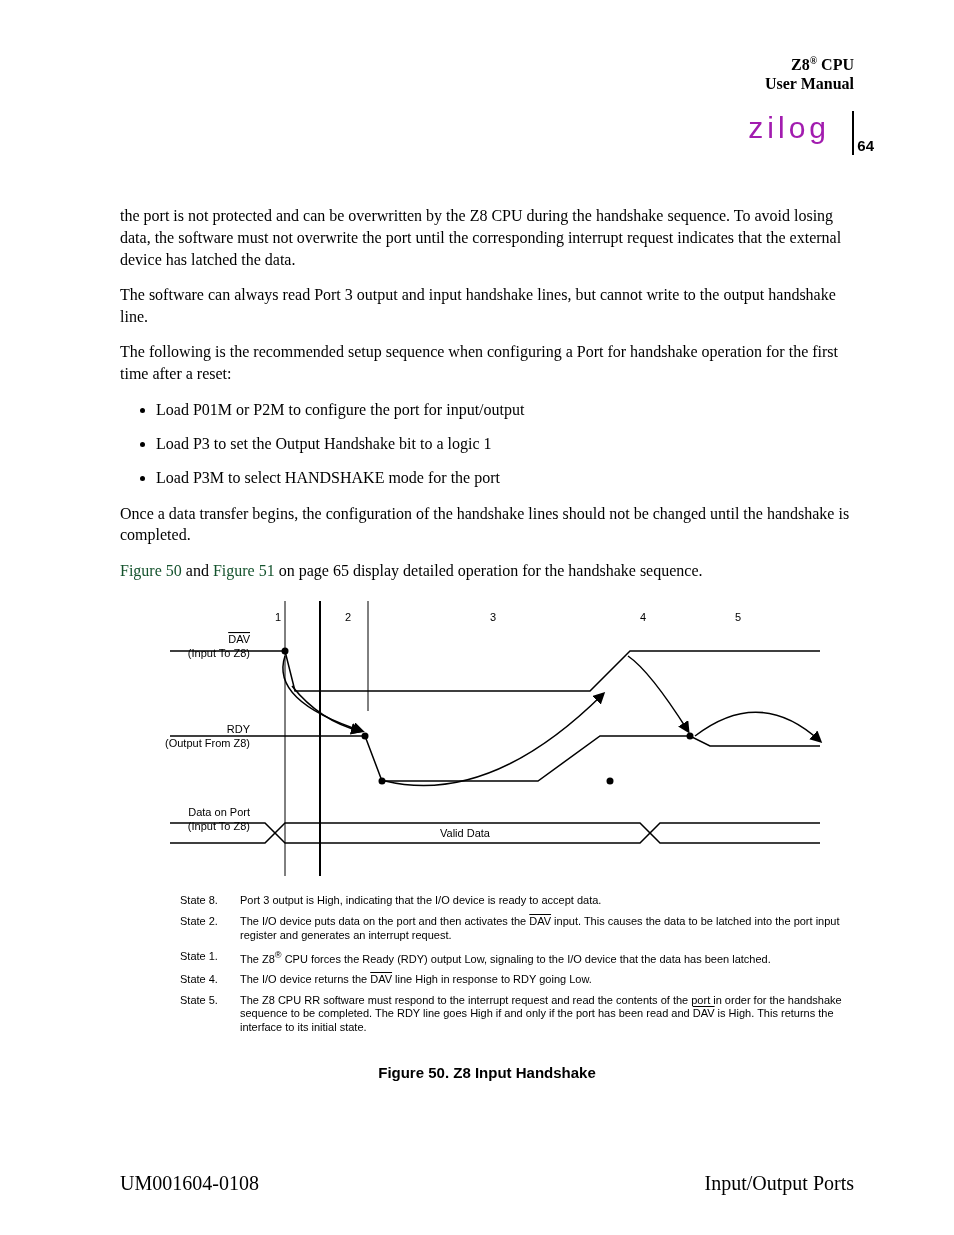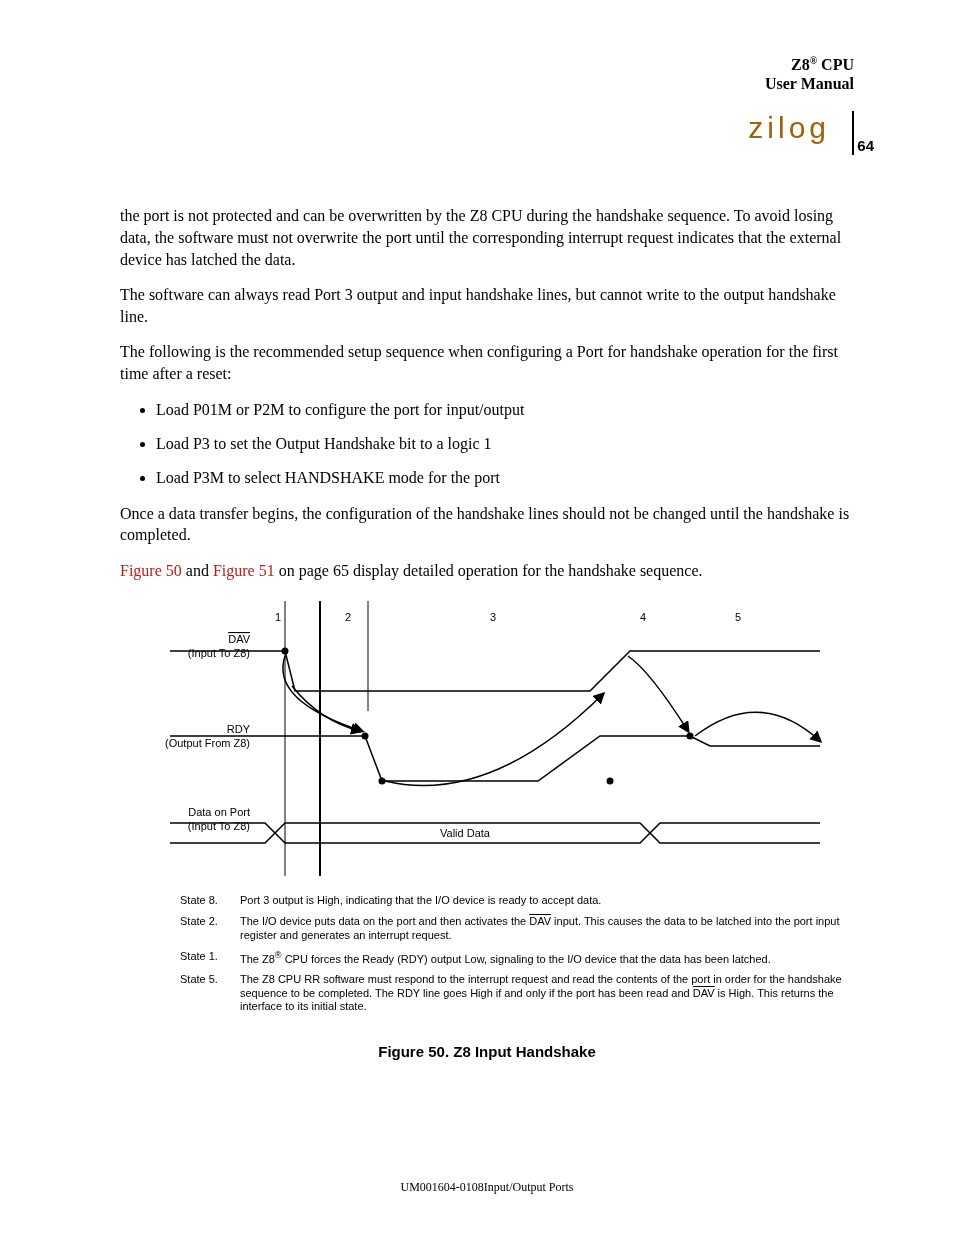--- a/index.html
+++ b/index.html
@@ -32,21 +32,21 @@
     position: relative;
     margin-bottom: 50px;
     padding-right: 22px;
     border-right: 2px solid #000;
     height: 44px;
   }
   .logo {
     font-family: "Helvetica Neue", Arial, sans-serif;
     font-size: 30px;
     letter-spacing: 4px;
-    color: #a16207;
+    color: #a21caf;
     display: inline-block;
     vertical-align: middle;
   }
   .pgnum {
     position: absolute;
     right: -22px;
     top: 26px;
     font-family: Arial, Helvetica, sans-serif;
     font-size: 15px;
     font-weight: bold;
@@ -57,21 +57,21 @@
     text-align: left;
   }
   ul.bul {
     margin: 0 0 12px 0;
     padding-left: 36px;
   }
   ul.bul li {
     margin: 16px 0;
     list-style-type: disc;
   }
-  a.link { color: #b91c1c; text-decoration: none; }
+  a.link { color: #14532d; text-decoration: none; }
   .diagram {
     font-family: Arial, Helvetica, sans-serif;
     font-size: 11px;
     position: relative;
     margin: 20px 0 18px 0;
     height: 275px;
   }
   .diagram svg { display: block; }
   .states {
     font-family: Arial, Helvetica, sans-serif;
@@ -90,23 +90,23 @@
     font-weight: bold;
     font-size: 15px;
     text-align: center;
     margin-top: 22px;
   }
   .footer {
     position: absolute;
     bottom: 40px;
     left: 120px;
     right: 100px;
-    font-size: 12px;
+    font-size: 20px;
     display: flex;
-    justify-content: center;
+    justify-content: space-between;
   }
 </style>
 </head>
 <body>
 
 <div class="page">
 
   <div class="hdr">
     <span>Z8</span><sup>®</sup><span> CPU</span><br>
     <span>User Manual</span>
@@ -188,20 +188,24 @@
     </div>
     <div class="row">
       <div class="lab">State 2.</div>
       <div class="desc"><span>The I/O device puts data on the port and then activates the </span><span class="ovl">DAV</span><span> input.  This causes the data to be latched into the port input register and generates an interrupt request.</span></div>
     </div>
     <div class="row">
       <div class="lab">State 1.</div>
       <div class="desc"><span>The Z8</span><sup>®</sup><span> CPU forces the Ready (RDY) output Low, signaling to the I/O device that the data has been latched.</span></div>
     </div>
     <div class="row">
+      <div class="lab">State 4.</div>
+      <div class="desc"><span>The I/O device returns the </span><span class="ovl">DAV</span><span> line High in response to RDY going Low.</span></div>
+    </div>
+    <div class="row">
       <div class="lab">State 5.</div>
       <div class="desc"><span>The Z8 CPU RR software must respond to the interrupt request and read the contents of the port in order for the handshake sequence to be completed.  The RDY line goes High if and only if the port has been read and </span><span class="ovl">DAV</span><span> is High.  This returns the interface to its initial state.</span></div>
     </div>
   </div>
 
   <div class="figcap">Figure 50. Z8 Input Handshake</div>
 
   <div class="footer">
     <span>UM001604-0108</span>
     <span>Input/Output Ports</span>

